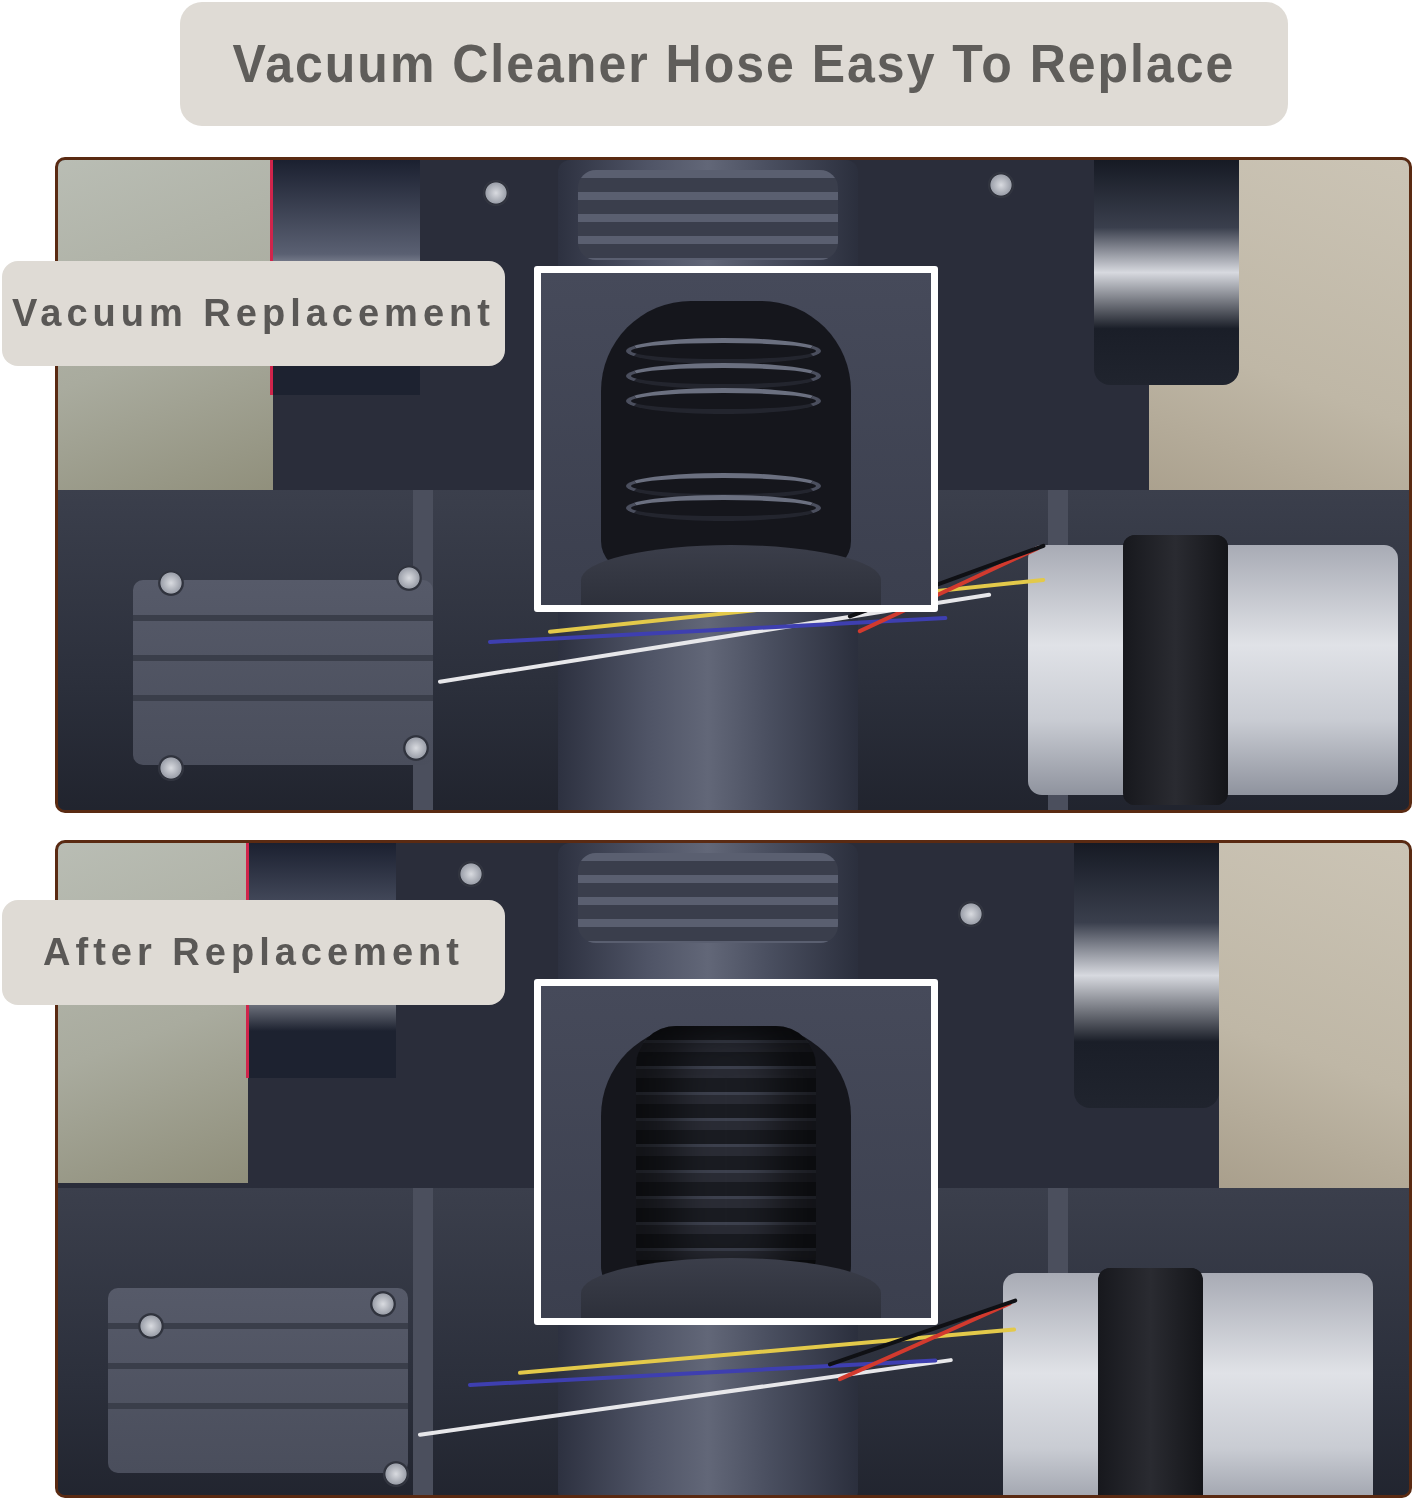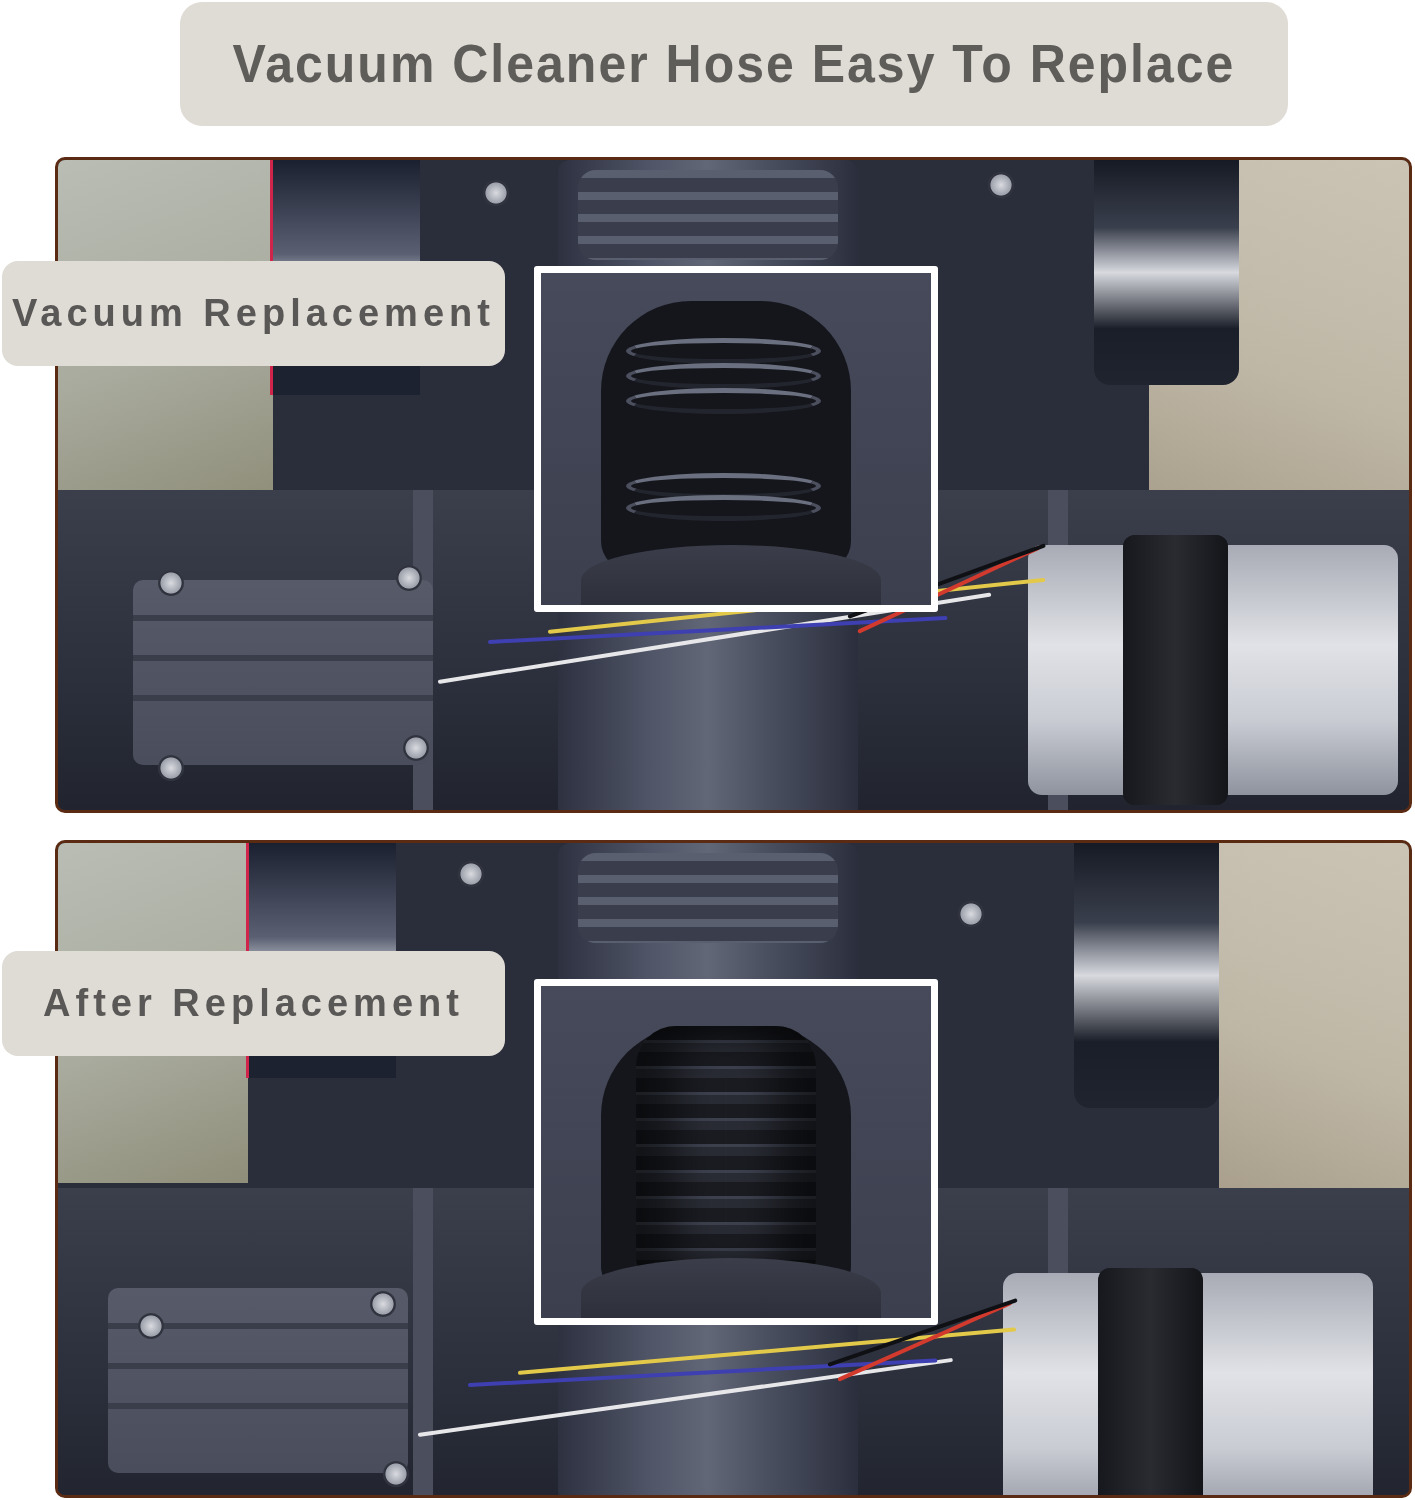--- a/index.html
+++ b/index.html
@@ -124,21 +124,21 @@
       background: linear-gradient(180deg, #3b3e4a 0%, #2b2e38 100%);
       border-radius: 50% 50% 0 0;
     }
 
     .label-pill {
       position: absolute; left: 2px; width: 503px; height: 105px;
       background: #dfdbd5; border-radius: 16px;
       display: flex; align-items: center; justify-content: center;
     }
     .label-pill.before { top: 261px; }
-    .label-pill.after  { top: 951px; }
+    .label-pill.after  { top: 900px; }
     .label-text {
       font-family: "Liberation Sans", sans-serif; font-weight: bold;
       font-size: 38px; color: #5a5856; letter-spacing: 5px;
     }
   </style>
 </head>
 <body>
 
 <div class="title-pill">
   <span class="title-text">Vacuum Cleaner Hose Easy To Replace</span>

